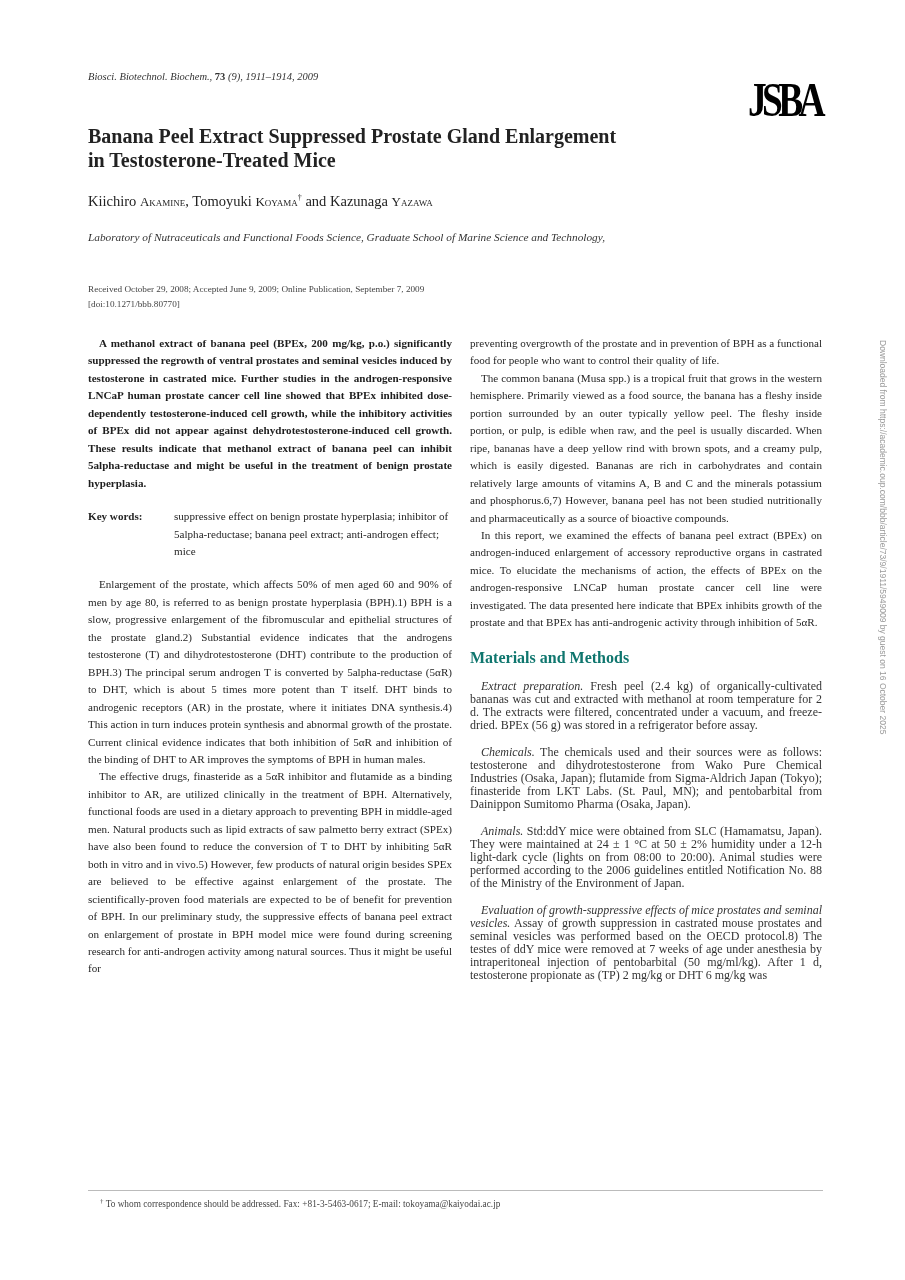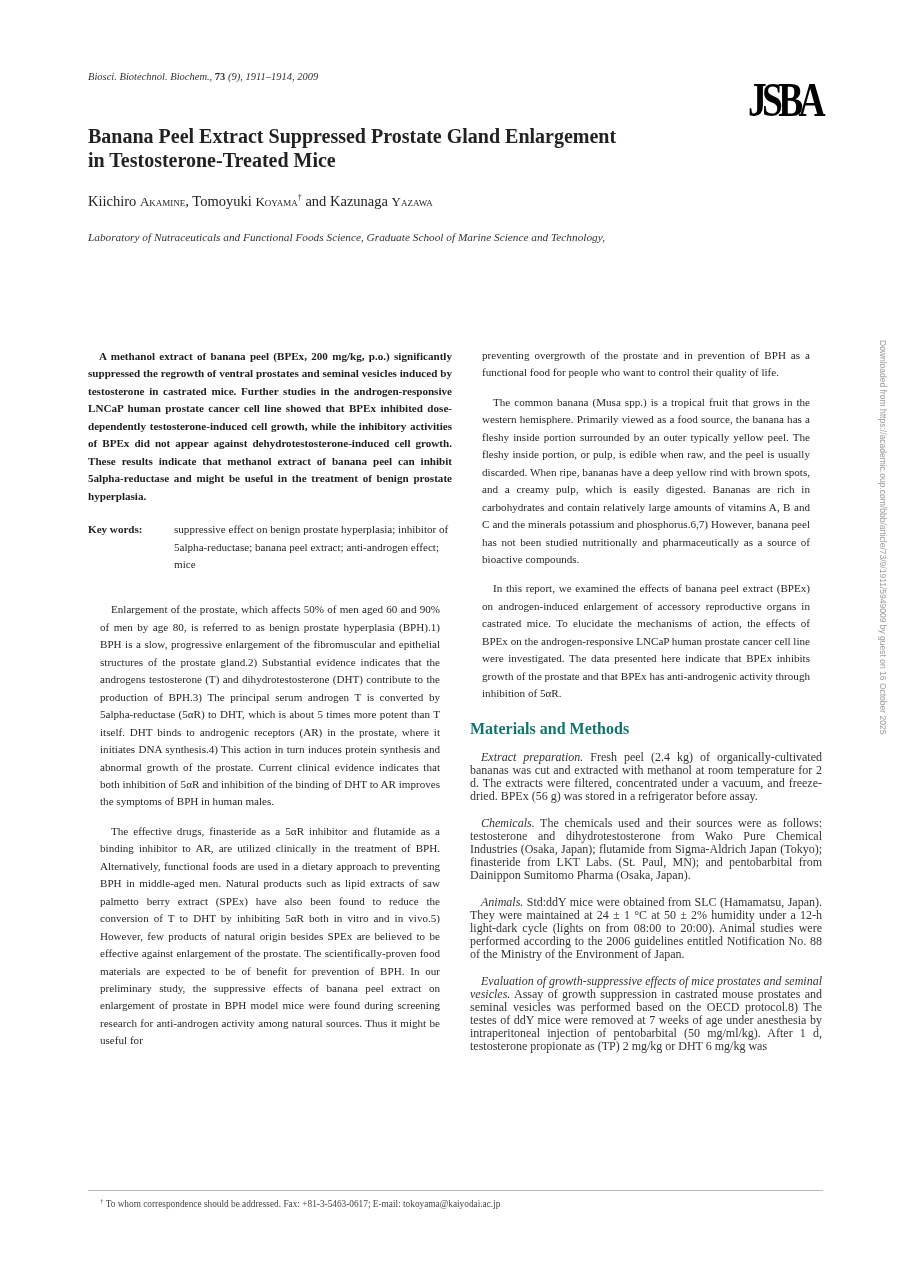--- a/index.html
+++ b/index.html
@@ -13,27 +13,27 @@
           letter-spacing: -6px; transform: scaleX(0.78); transform-origin: left top; color: #000; }
   .title { position: absolute; left: 88px; top: 124px; width: 620px; font-size: 20px; font-weight: bold;
            line-height: 24px; color: #222; }
   .authors { position: absolute; left: 88px; top: 193px; font-size: 14.5px; color: #222; }
   .authors .sc { font-variant: small-caps; font-size: 13px; }
   .authors sup { font-size: 8px; }
   .affil { position: absolute; left: 88px; top: 228px; width: 730px; font-size: 11.3px; font-style: italic;
            line-height: 19px; color: #333; }
   .dates { position: absolute; left: 88px; top: 282px; width: 700px; font-size: 9.2px; line-height: 15px; color: #444; }
   .col { position: absolute; font-size: 11.1px; line-height: 17.45px; text-align: justify; color: #262626; }
-  .col-left { left: 88px; top: 348px; width: 364px; }
+  .col-left { left: 88px; top: 335px; width: 364px; }
   .col-right { left: 470px; top: 335px; width: 352px; }
   .abstract { font-weight: bold; text-indent: 11px; color: #1e1e1e; }
   .keywords { display: flex; margin-top: 16px; }
   .kw-label { width: 86px; flex: none; font-weight: bold; }
   .kw-text { flex: 1; text-align: left; }
-  .para { text-indent: 11px; margin: 12px; }
+  .para { text-indent: 11px; margin: 0; }
   .gap { height: 16px; }
   .section-h { font-size: 16px; font-weight: bold; margin: 16px 0 12px 0; line-height: 20px; color: #0f766e; }
   .small { font-size: 12px; line-height: 13px; text-indent: 11px; margin: 0 0 14px 0; color: #333; }
   .small i { font-style: italic; }
   .rule { position: absolute; left: 88px; top: 1190px; width: 735px; height: 1px; background: #bbb; }
   .footnote { position: absolute; left: 100px; top: 1197px; font-size: 9.3px; color: #444; }
   .footnote sup { font-size: 7px; }
   .side-watermark { position: absolute; left: 872px; top: 325px; width: 600px; height: 14px;
                     transform: rotate(-90deg) translate(-600px, 0); transform-origin: left top;
                     font-family: "Liberation Sans", sans-serif; font-size: 8.5px; color: #9a9a9a;
@@ -58,20 +58,24 @@
   </div>
 
   <div class="authors">
     <span>Kiichiro </span><span class="sc">Akamine</span><span>, </span><span>Tomoyuki </span><span class="sc">Koyama</span><sup>†</sup><span> and </span><span>Kazunaga </span><span class="sc">Yazawa</span>
   </div>
 
   <div class="affil">
     <div>Laboratory of Nutraceuticals and Functional Foods Science, Graduate School of Marine Science and Technology,</div>
   </div>
 
+  <div class="dates">
+    <div>Received October 29, 2008; Accepted June 9, 2009; Online Publication, September 7, 2009</div>
+    <div>[doi:10.1271/bbb.80770]</div>
+  </div>
 
   <div class="col col-left">
     <div class="abstract">A methanol extract of banana peel (BPEx, 200 mg/kg, p.o.) significantly suppressed the regrowth of ventral prostates and seminal vesicles induced by testosterone in castrated mice. Further studies in the androgen-responsive LNCaP human prostate cancer cell line showed that BPEx inhibited dose-dependently testosterone-induced cell growth, while the inhibitory activities of BPEx did not appear against dehydrotestosterone-induced cell growth. These results indicate that methanol extract of banana peel can inhibit 5alpha-reductase and might be useful in the treatment of benign prostate hyperplasia.</div>
     <div class="keywords">
       <div class="kw-label">Key words:</div>
       <div class="kw-text">suppressive effect on benign prostate hyperplasia; inhibitor of 5alpha-reductase; banana peel extract; anti-androgen effect; mice</div>
     </div>
     <div class="gap"></div>
     <p class="para">Enlargement of the prostate, which affects 50% of men aged 60 and 90% of men by age 80, is referred to as benign prostate hyperplasia (BPH).1) BPH is a slow, progressive enlargement of the fibromuscular and epithelial structures of the prostate gland.2) Substantial evidence indicates that the androgens testosterone (T) and dihydrotestosterone (DHT) contribute to the production of BPH.3) The principal serum androgen T is converted by 5alpha-reductase (5αR) to DHT, which is about 5 times more potent than T itself. DHT binds to androgenic receptors (AR) in the prostate, where it initiates DNA synthesis.4) This action in turn induces protein synthesis and abnormal growth of the prostate. Current clinical evidence indicates that both inhibition of 5αR and inhibition of the binding of DHT to AR improves the symptoms of BPH in human males.</p>
     <p class="para">The effective drugs, finasteride as a 5αR inhibitor and flutamide as a binding inhibitor to AR, are utilized clinically in the treatment of BPH. Alternatively, functional foods are used in a dietary approach to preventing BPH in middle-aged men. Natural products such as lipid extracts of saw palmetto berry extract (SPEx) have also been found to reduce the conversion of T to DHT by inhibiting 5αR both in vitro and in vivo.5) However, few products of natural origin besides SPEx are believed to be effective against enlargement of the prostate. The scientifically-proven food materials are expected to be of benefit for prevention of BPH. In our preliminary study, the suppressive effects of banana peel extract on enlargement of prostate in BPH model mice were found during screening research for anti-androgen activity among natural sources. Thus it might be useful for</p>

